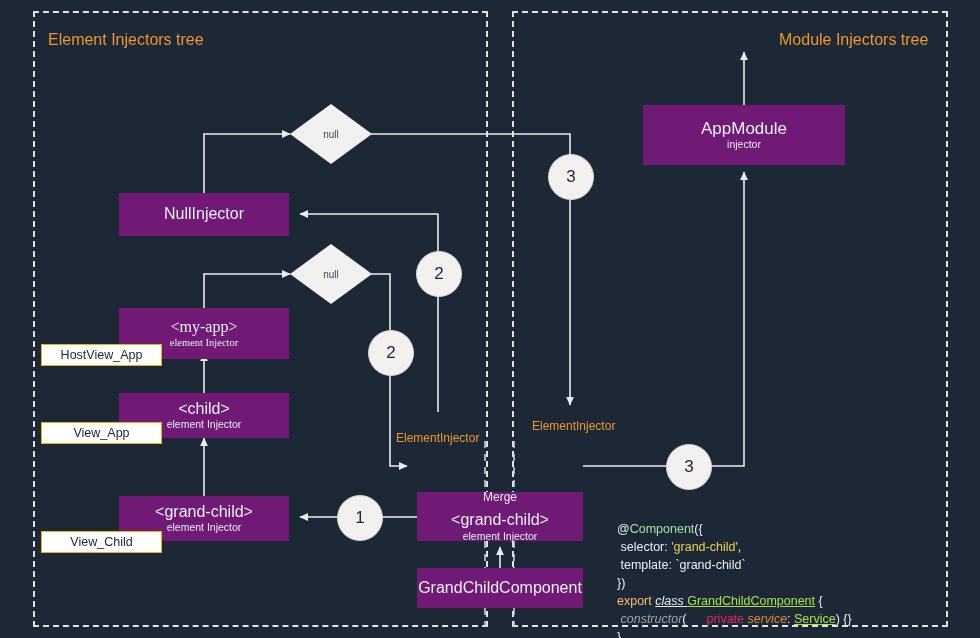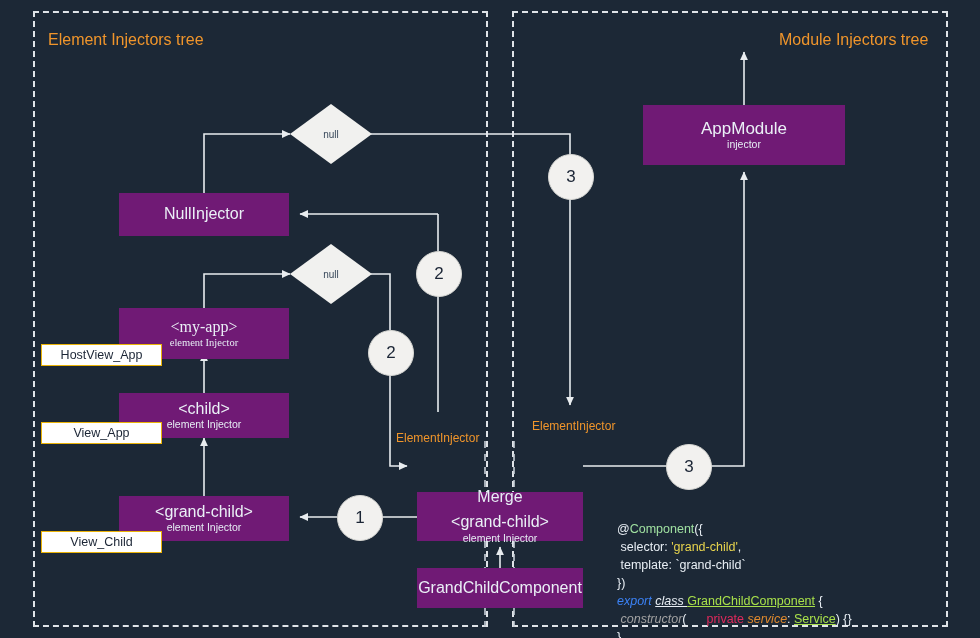--- a/index.html
+++ b/index.html
@@ -5,38 +5,38 @@
 <style>
   html,body{margin:0;padding:0;background:#1c2836;}
   body{font-family:"Liberation Sans",sans-serif;}
   #stage{position:relative;width:980px;height:638px;background:#1c2836;overflow:hidden;}
   .panel{position:absolute;border:2px dashed #dfe3e8;box-sizing:border-box;}
   .panel-title{position:absolute;color:#f0952b;font-size:16px;white-space:nowrap;}
   .node{position:absolute;background:#701a75;box-sizing:border-box;
         display:flex;flex-direction:column;align-items:center;justify-content:center;
         color:#eef2f6;text-align:center;line-height:1.05;}
   .node .t1{font-size:16px;color:#eaf0f6;}
-  .node .t0{font-size:16px;color:#e6edf4;margin-bottom:8px;}
+  .node .t0{font-size:12px;color:#e6edf4;margin-bottom:8px;}
   .node .t2{font-size:10.5px;color:#e6edf4;margin-top:2px;}
   .node.blue{background:#1b9cf0;border-radius:5px;}
   .node.blue .t1{font-size:12.5px;}
   .viewlabel{position:absolute;background:#ffffff;color:#1b2535;border:1px solid #eab308;
              display:flex;align-items:center;justify-content:center;font-size:12.5px;box-sizing:border-box;}
   .diamond{position:absolute;}
   .diamond .dsh{width:100%;height:100%;background:#f1f1ef;
      clip-path:polygon(50% 0,100% 50%,50% 100%,0 50%);}
   .diamond .dlabel{position:absolute;left:0;right:0;top:50%;transform:translateY(-50%);
      text-align:center;font-size:10px;color:#3a4a5c;}
   .circ{position:absolute;border-radius:50%;background:#f2f1ef;border:1px solid #d8d8d4;
         display:flex;align-items:center;justify-content:center;color:#1b2535;font-size:17px;}
   .ilabel{position:absolute;color:#f0952b;font-size:12px;white-space:nowrap;}
   svg.wires{position:absolute;left:0;top:0;width:980px;height:638px;pointer-events:none;}
   .code{position:absolute;font-family:"Liberation Sans",sans-serif;font-size:12.5px;line-height:18px;white-space:pre;}
   .c-dec{color:#9fe0a0;} .c-plain{color:#e8eef4;} .c-str{color:#e8d44d;}
-  .c-kw{color:#3b82f6;font-style:italic;} .c-it{color:#e8eef4;font-style:italic;text-decoration:underline;}
+  .c-kw{color:#fdba74;} .c-it{color:#e8eef4;font-style:italic;text-decoration:underline;}
   .c-cls{color:#a8e04a;text-decoration:underline;}
   .c-blue{color:#a3a3a3;font-style:italic;}
   .c-pink{color:#e0295c;padding-left:20px;} .c-org{color:#e08a2e;font-style:italic;}
 </style>
 </head>
 <body>
 
 <div id="stage">
 
   <div class="panel" style="left:33px;top:11px;width:455px;height:616px;"></div>

